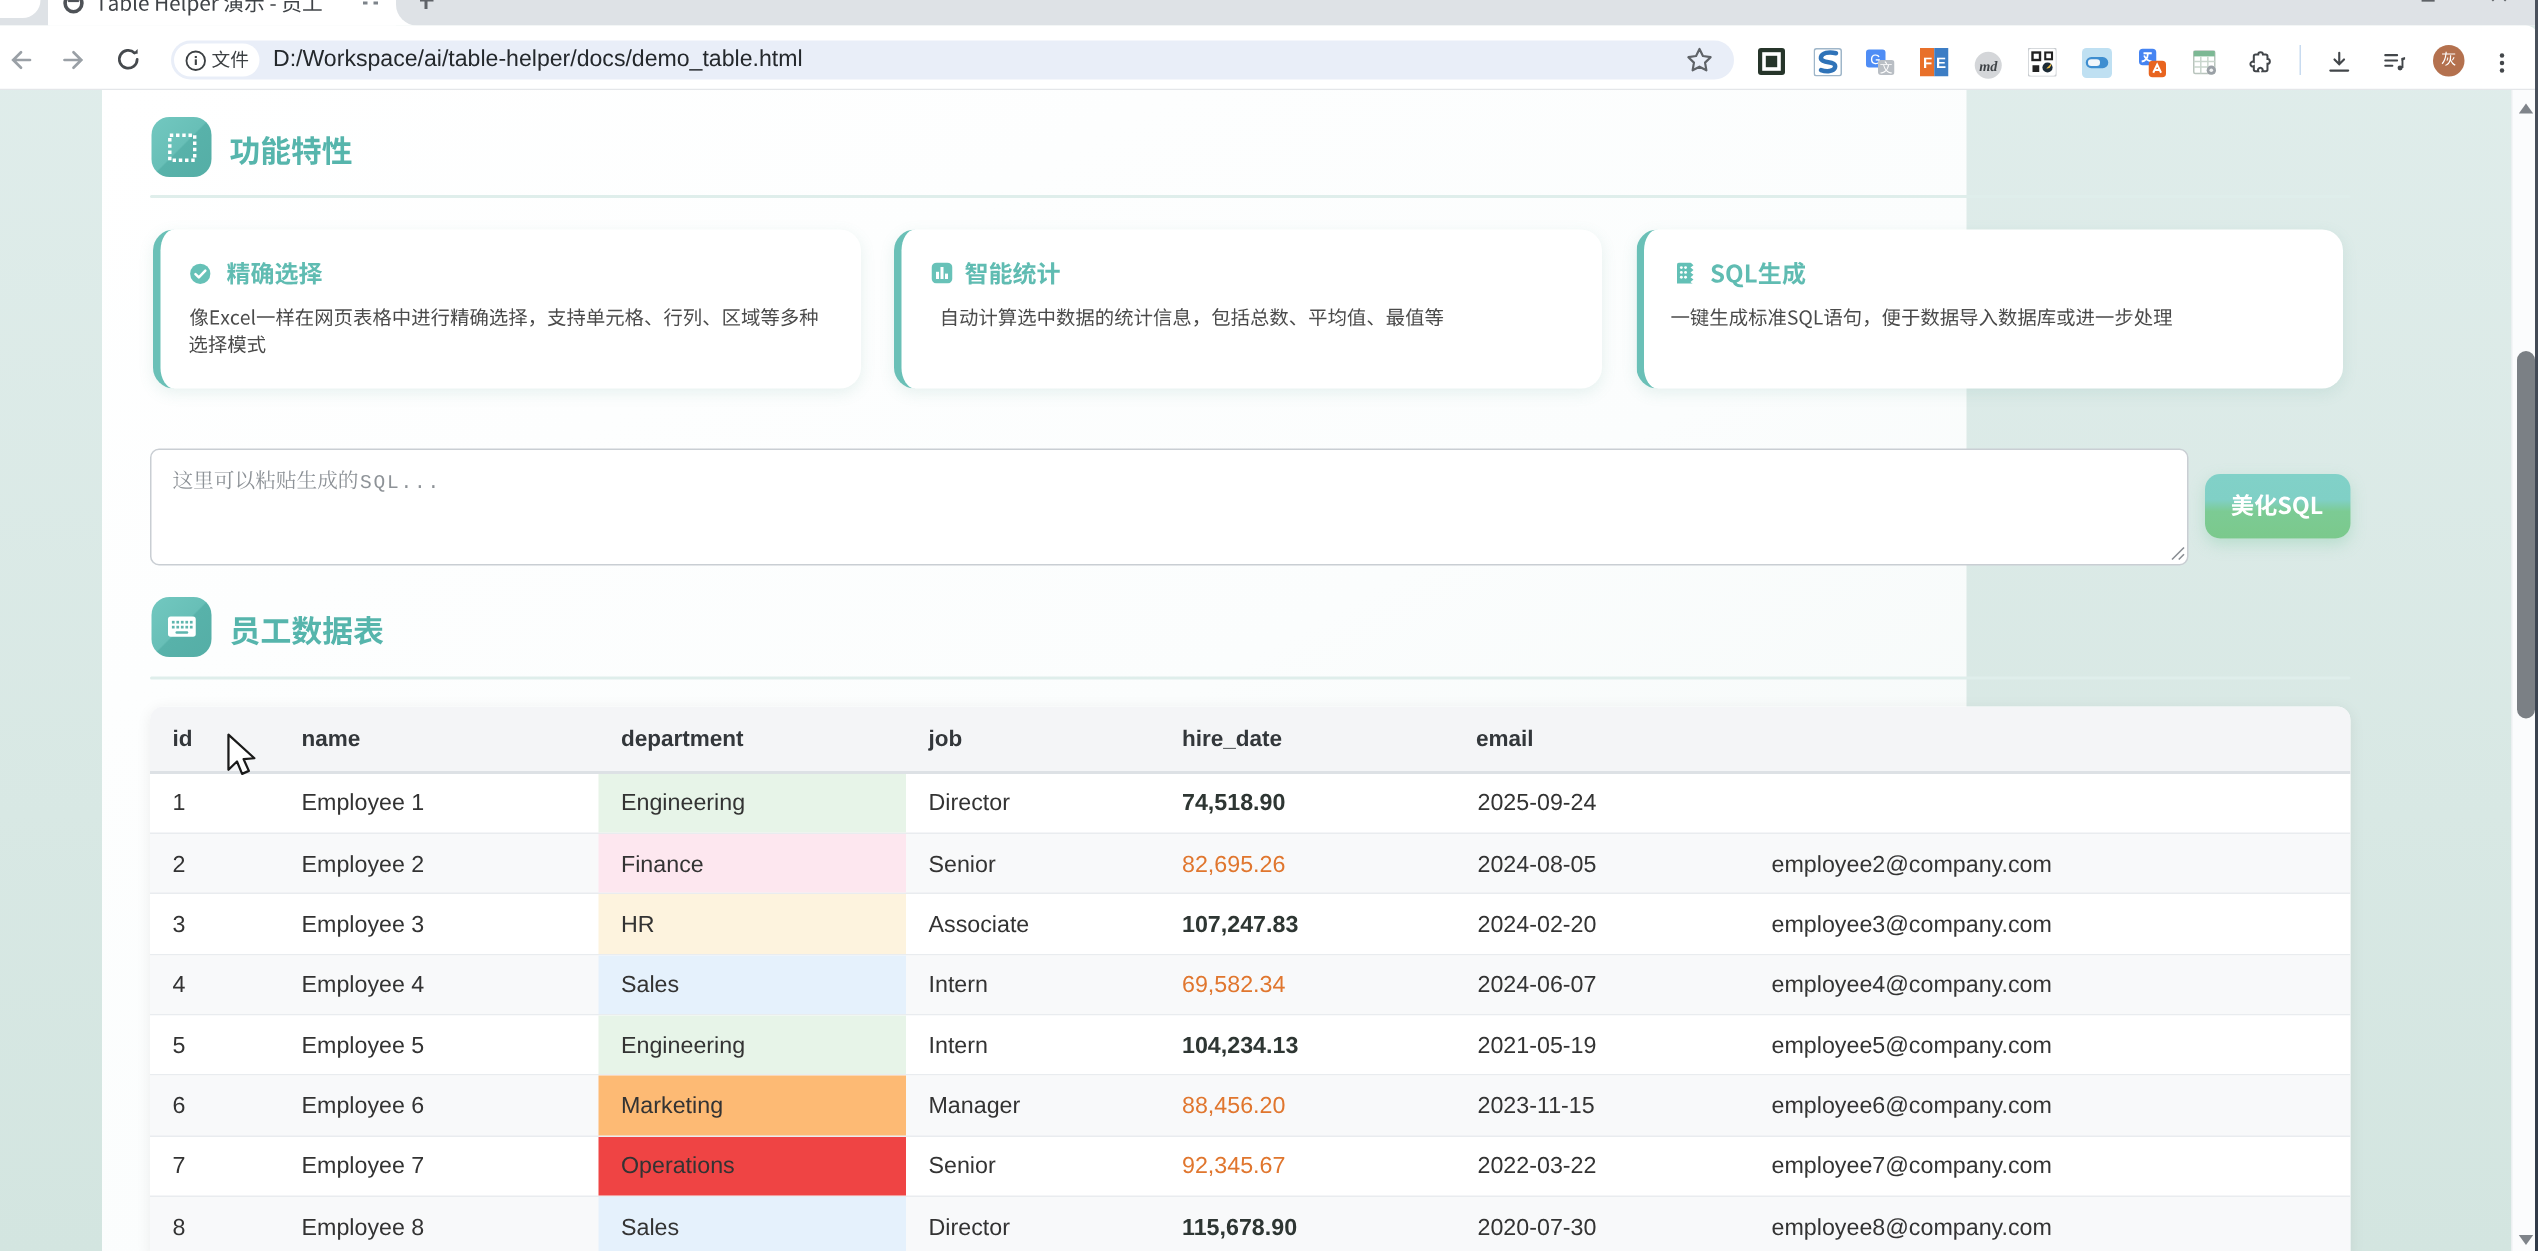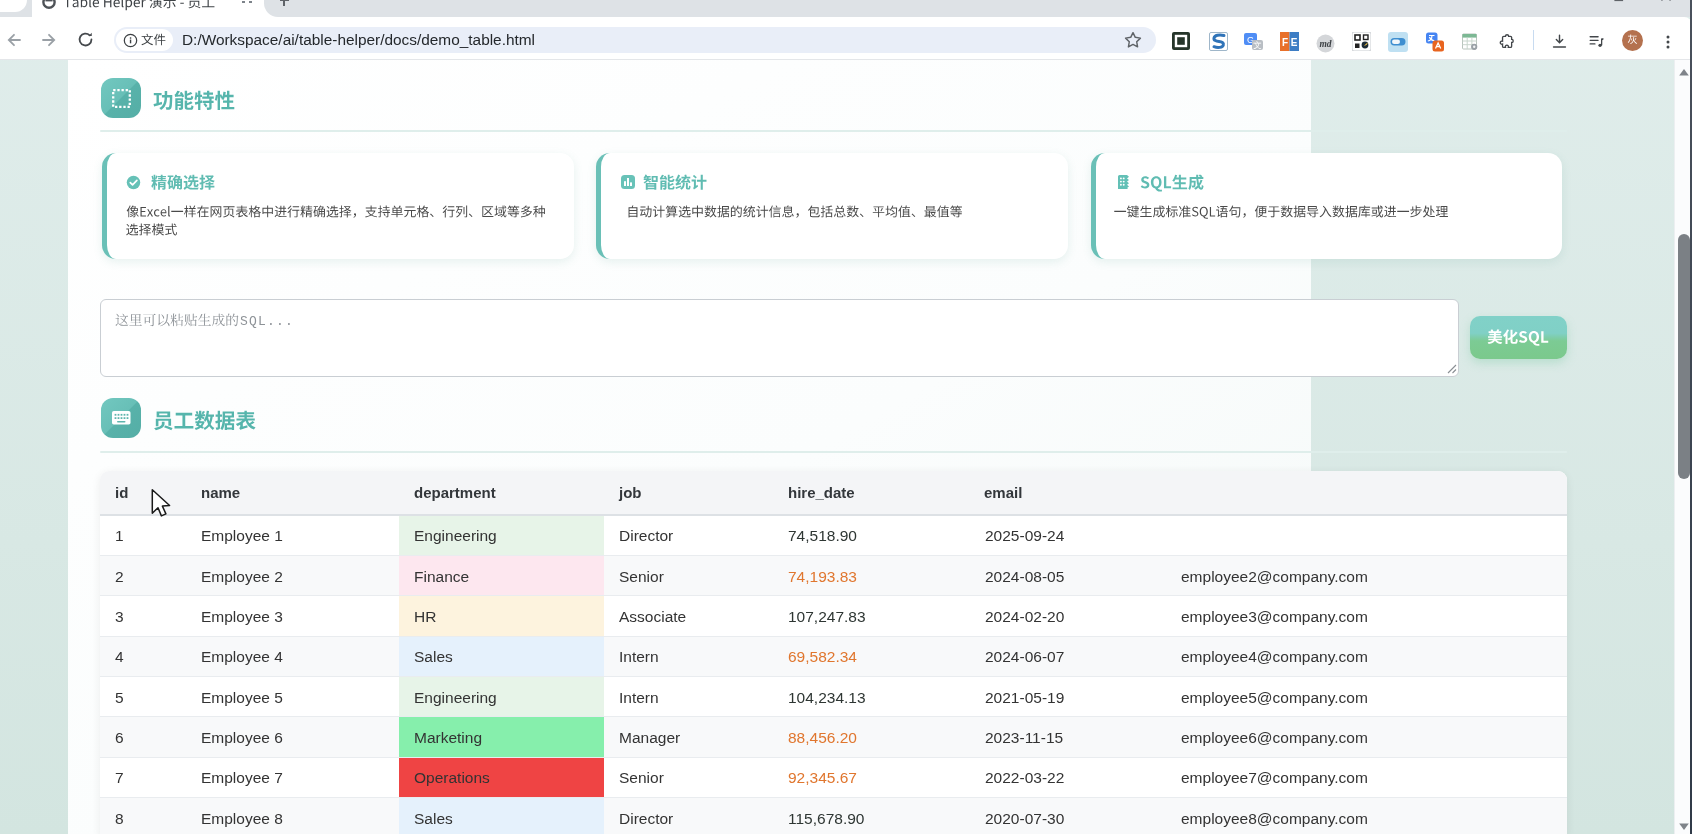--- a/index.html
+++ b/index.html
@@ -33,21 +33,21 @@
 #tbl{position:absolute;left:32px;top:411px;width:1467px;height:367px;background:#fff;
  border-radius:9px 9px 0 0;box-shadow:0 2px 10px rgba(0,0,0,.07);overflow:hidden;}
 .trow{display:flex;width:1467px;}
 .trow div{flex:none;padding-left:15px;display:flex;align-items:center;font-size:15.5px;color:#333;}
 #thead{height:44.8px;background:#f4f5f7;border-bottom:2px solid #dde1e5;font-weight:bold;}
 #thead div{font-size:15px;color:#33373b;font-weight:bold;}
 .r{height:40.3px;border-bottom:1px solid #e9ecef;background:#fff;}
 .r div{padding-top:2px;}
 .r:nth-child(odd){background:#f8f9fa;}
 .c1{width:86px;}.c2{width:213px;}.c3{width:205px;}.c4{width:169px;}.c5{width:197px;}.c6{width:196px;}.c7{width:401px;}
-.sal-hi{font-weight:normal;color:#2e3633;}
+.sal-hi{font-weight:bold;color:#2e3633;}
 .sal-lo{color:#e0762e;}
 
 #sbar{position:absolute;left:1674px;top:60px;width:18px;height:774px;background:#fbfcfd;border-left:1px solid #eceff1;}
 #sthumb{position:absolute;left:3px;top:174px;width:12px;height:245px;background:#7b8085;border-radius:6px;}
 </style></head><body>
 <div id="page">
   <div class="secicon" style="left:33px;top:18px;">
       <svg width="40" height="40" viewBox="0 0 40 40">
         <rect x="12.2" y="12.2" width="16.6" height="16.6" fill="none" stroke="#fff" stroke-width="2.3" stroke-dasharray="2.3 1.85"></rect>
       </svg>
@@ -189,21 +189,21 @@
           <span class="sal-hi">74,518.90</span>
         </div>
         <div class="c6">2025-09-24</div>
       </div>
       <div class="trow r">
         <div class="c1">2</div>
         <div class="c2">Employee 2</div>
         <div class="c3" style="background:#fde7ef">Finance</div>
         <div class="c4">Senior</div>
         <div class="c5">
-          <span class="sal-lo">74,193.83</span>
+          <span class="sal-lo">82,695.26</span>
         </div>
         <div class="c6">2024-08-05</div>
         <div class="c7">employee2@company.com</div>
       </div>
       <div class="trow r">
         <div class="c1">3</div>
         <div class="c2">Employee 3</div>
         <div class="c3" style="background:#fdf3de">HR</div>
         <div class="c4">Associate</div>
         <div class="c5">
@@ -230,21 +230,21 @@
         <div class="c4">Intern</div>
         <div class="c5">
           <span class="sal-hi">104,234.13</span>
         </div>
         <div class="c6">2021-05-19</div>
         <div class="c7">employee5@company.com</div>
       </div>
       <div class="trow r">
         <div class="c1">6</div>
         <div class="c2">Employee 6</div>
-        <div class="c3" style="background:#86efac">Marketing</div>
+        <div class="c3" style="background:#fdba74">Marketing</div>
         <div class="c4">Manager</div>
         <div class="c5">
           <span class="sal-lo">88,456.20</span>
         </div>
         <div class="c6">2023-11-15</div>
         <div class="c7">employee6@company.com</div>
       </div>
       <div class="trow r">
         <div class="c1">7</div>
         <div class="c2">Employee 7</div>

